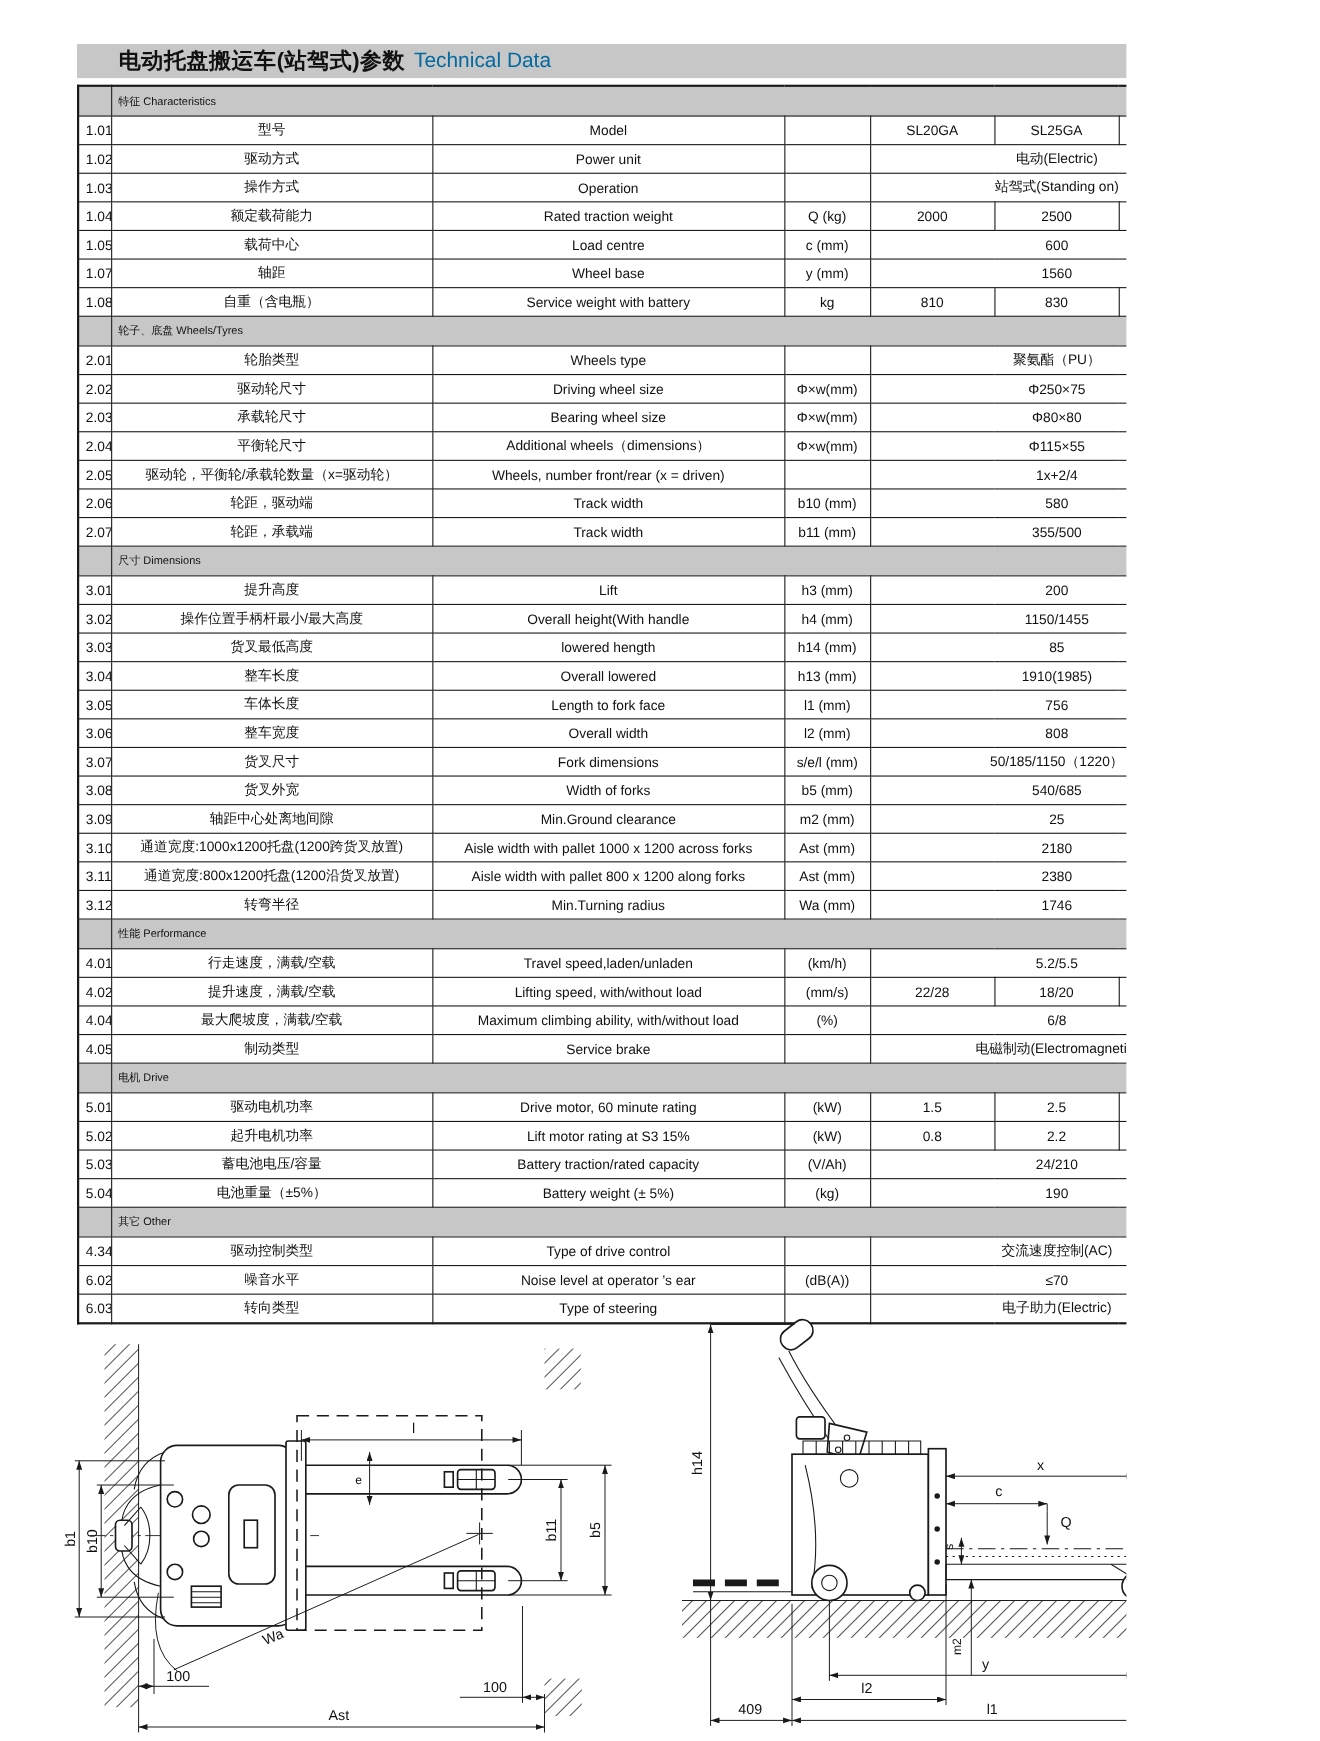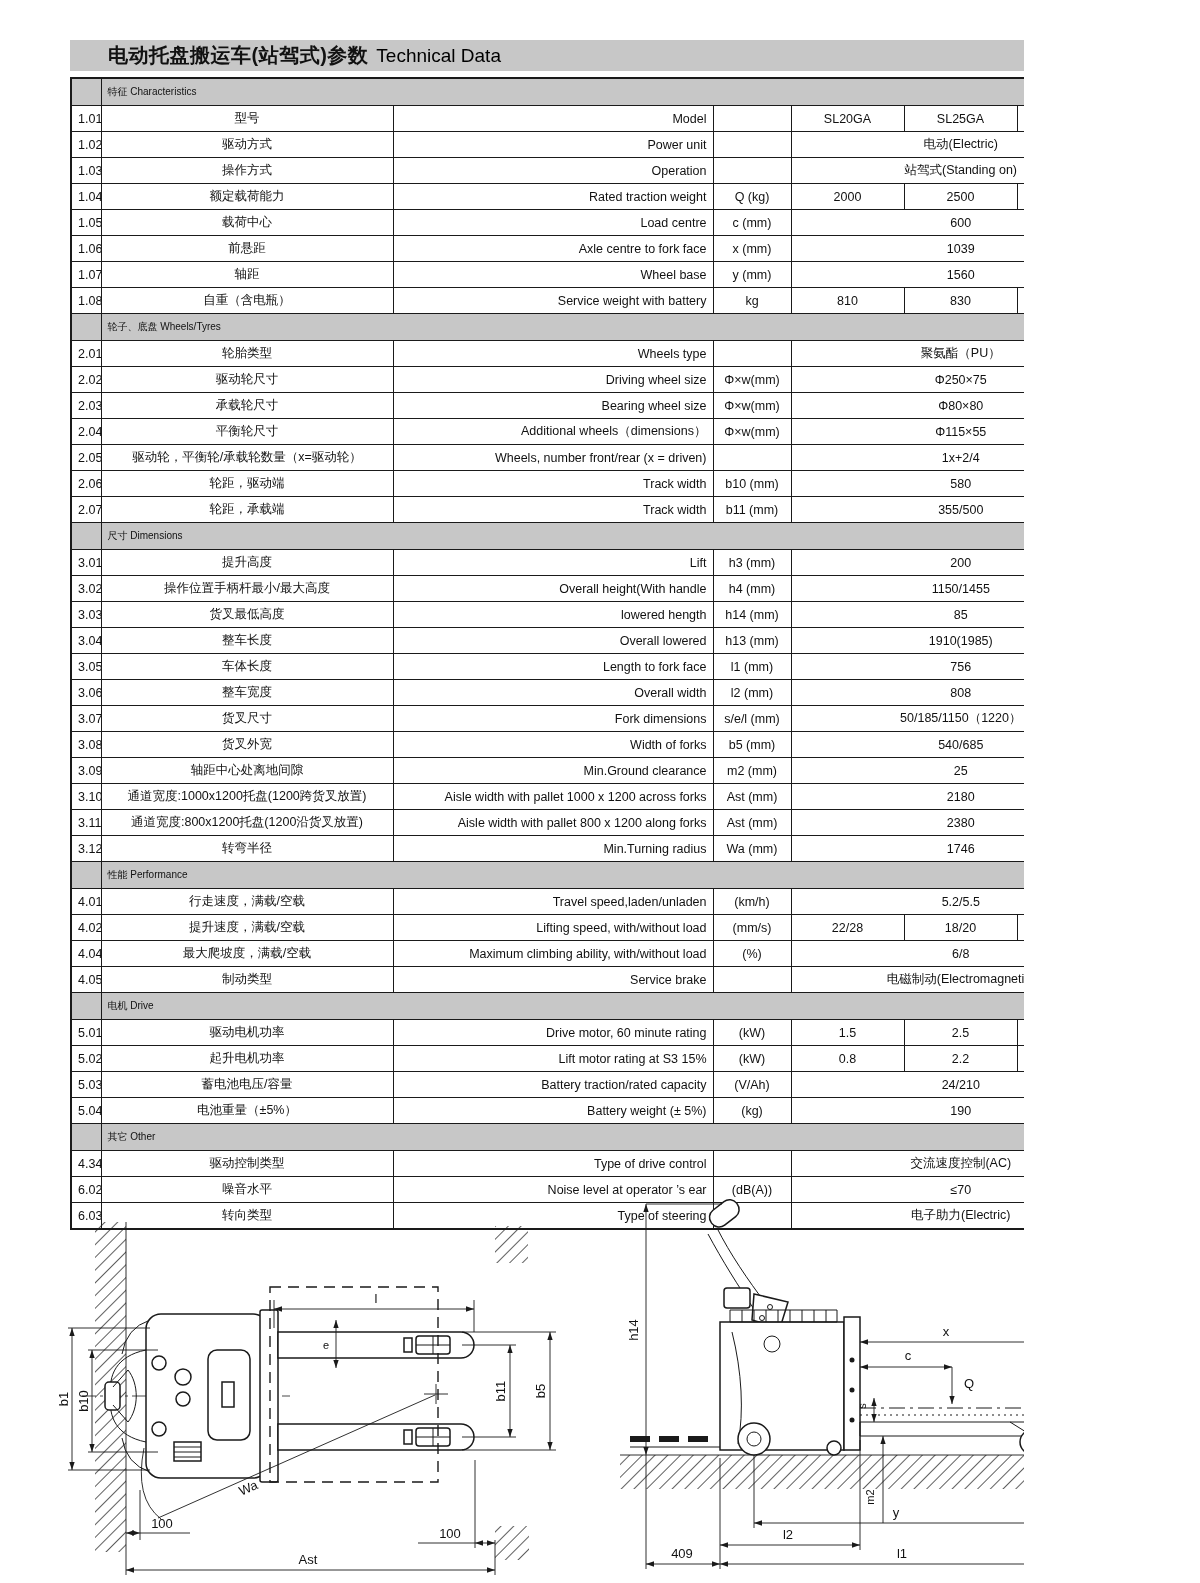--- a/index.html
+++ b/index.html
@@ -1,26 +1,26 @@
 <!DOCTYPE html>
 <html><head>
 <meta charset="utf-8">
 <style>
   html,body{margin:0;padding:0;}
   body{background:#ffffff;font-family:"Liberation Sans","DejaVu Sans",sans-serif;color:#111;}
   .page{position:relative;width:1024px;height:1583px;background:#fff;overflow:hidden;}
   .content{position:absolute;left:70px;top:40px;width:1060px;}
   .title-bar{height:31px;background:#c7c7c7;display:flex;align-items:center;padding-left:38px;box-sizing:border-box;}
   .title-cn{font-weight:bold;font-size:20px;letter-spacing:0.5px;}
-  .title-en{font-size:19px;margin-left:8px;color:#000000;}
+  .title-en{font-size:19px;margin-left:8px;color:#0369a1;}
   table.spec{border-collapse:collapse;width:1060px;margin-top:6px;table-layout:fixed;border:2px solid #1a1a1a;}
   table.spec td{border:1px solid #1a1a1a;font-size:12.5px;padding:1px 6px;height:23px;overflow:hidden;white-space:nowrap;}
   td.num{text-align:center;padding:1px 1px;font-size:11.5px;}
   td.cn{text-align:center;}
-  td.en{text-align:right;}
+  td.en{text-align:center;}
   td.unit{text-align:center;padding:1px 2px;}
   td.val{text-align:center;}
   tr.section-row td{background:#c7c7c7;font-weight:normal;font-size:10px;height:24px;}
   td.section-title{text-align:left;padding-left:8px;}
   
   .diagram{position:absolute;top:1192px;}
   #top-view{left:58px;}
   #side-view{left:612px;}
   .draw{fill:#fff;stroke:#1a1a1a;stroke-width:1.5;}
   .draw-thin{fill:none;stroke:#1a1a1a;stroke-width:1;}
@@ -87,27 +87,20 @@
             <td class="val">3000</td>
           </tr>
           <tr>
             <td class="num">1.05</td>
             <td class="cn">载荷中心</td>
             <td class="en">Load centre</td>
             <td class="unit">c (mm)</td>
             <td class="val" colspan="3">600</td>
           </tr>
           <tr>
-            <td class="num">1.06</td>
-            <td class="cn">前悬距</td>
-            <td class="en">Axle centre to fork face</td>
-            <td class="unit">x (mm)</td>
-            <td class="val" colspan="3">1039</td>
-          </tr>
-          <tr>
             <td class="num">1.07</td>
             <td class="cn">轴距</td>
             <td class="en">Wheel   base</td>
             <td class="unit">y (mm)</td>
             <td class="val" colspan="3">1560</td>
           </tr>
           <tr>
             <td class="num">1.08</td>
             <td class="cn">自重（含电瓶）</td>
             <td class="en">Service   weight   with   battery</td>

